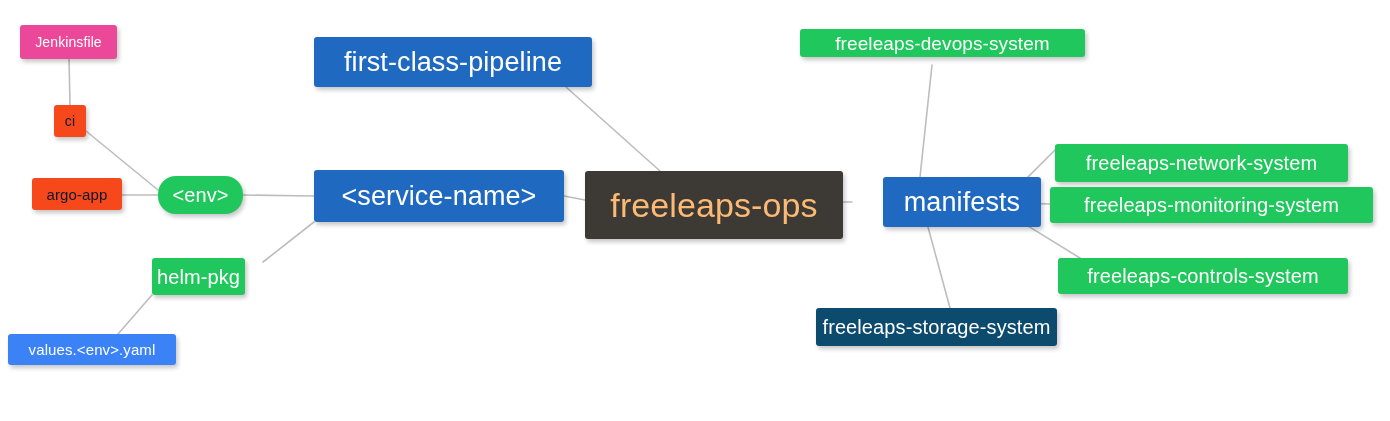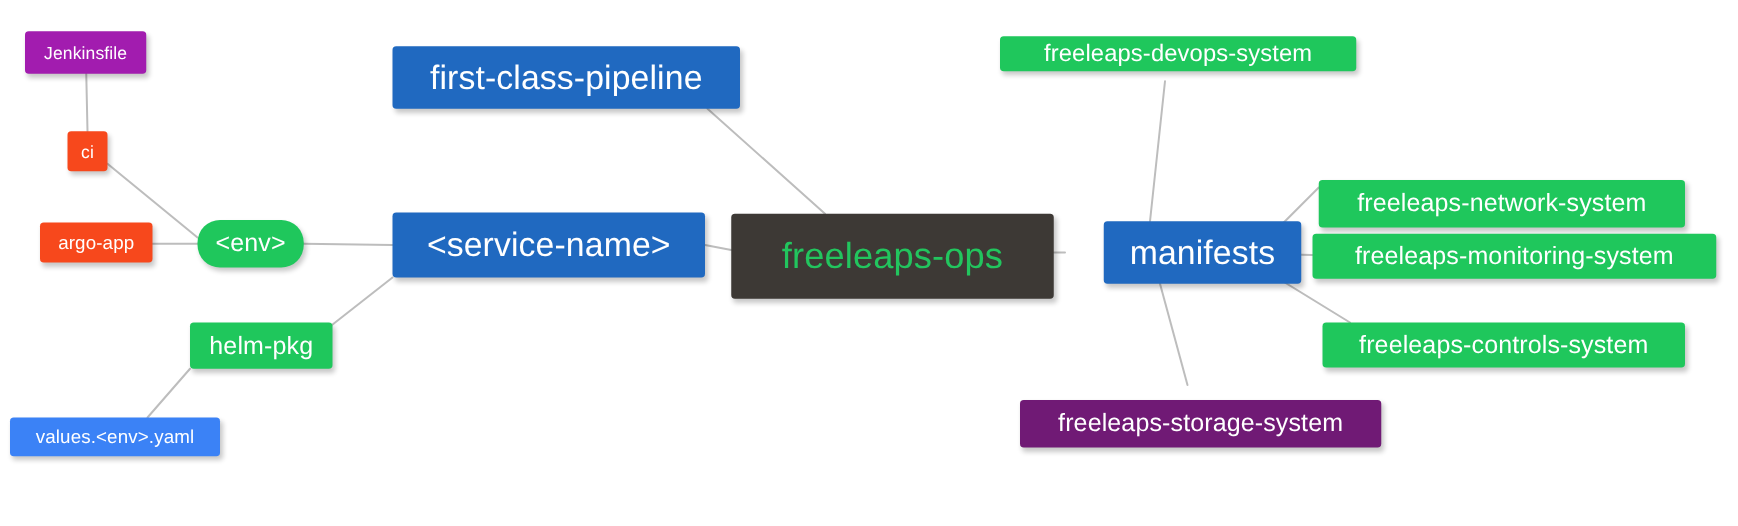--- a/index.html
+++ b/index.html
@@ -55,59 +55,59 @@
       <line x1="566" y1="87" x2="660" y2="171" stroke="#bdbdbd" stroke-width="1.6" stroke-linecap="round"></line>
       <line x1="564" y1="196" x2="585" y2="200" stroke="#bdbdbd" stroke-width="1.6" stroke-linecap="round"></line>
       <line x1="843" y1="202" x2="852" y2="202" stroke="#bdbdbd" stroke-width="1.6" stroke-linecap="round"></line>
       <line x1="920" y1="177" x2="932" y2="65" stroke="#bdbdbd" stroke-width="1.6" stroke-linecap="round"></line>
       <line x1="1010" y1="195" x2="1055" y2="150" stroke="#bdbdbd" stroke-width="1.6" stroke-linecap="round"></line>
       <line x1="1010" y1="203" x2="1050" y2="204" stroke="#bdbdbd" stroke-width="1.6" stroke-linecap="round"></line>
       <line x1="1010" y1="215" x2="1080" y2="258" stroke="#bdbdbd" stroke-width="1.6" stroke-linecap="round"></line>
       <line x1="928" y1="227" x2="950" y2="308" stroke="#bdbdbd" stroke-width="1.6" stroke-linecap="round"></line>
     </svg>
   <div id="node-layer">
-      <div class="node" style="left: 20px; top: 25px; width: 97px; height: 34px; background: #a21caf; color: rgb(255, 255, 255); font-size: 14px;">
+      <div class="node" style="left: 20px; top: 25px; width: 97px; height: 34px; background: #ec4899; color: rgb(255, 255, 255); font-size: 14px;">
         <span class="node-label">Jenkinsfile</span>
       </div>
-      <div class="node" style="left: 54px; top: 105px; width: 32px; height: 32px; background: rgb(247, 72, 28); color: #ffffff; font-size: 14px;">
+      <div class="node" style="left: 54px; top: 105px; width: 32px; height: 32px; background: rgb(247, 72, 28); color: #0f172a; font-size: 14px;">
         <span class="node-label">ci</span>
       </div>
-      <div class="node" style="left: 32px; top: 178px; width: 90px; height: 32px; background: rgb(247, 72, 28); color: #ffffff; font-size: 15px;">
+      <div class="node" style="left: 32px; top: 178px; width: 90px; height: 32px; background: rgb(247, 72, 28); color: #0f172a; font-size: 15px;">
         <span class="node-label">argo-app</span>
       </div>
       <div class="node" style="left: 158px; top: 176px; width: 85px; height: 38px; background: rgb(31, 199, 92); color: rgb(255, 255, 255); font-size: 20px; border-radius: 18px;">
         <span class="node-label">&lt;env&gt;</span>
       </div>
-      <div class="node" style="left: 152px; top: 258px; width: 114px; height: 37px; background: rgb(31, 199, 92); color: rgb(255, 255, 255); font-size: 20px;">
+      <div class="node" style="left: 152px; top: 258px; width: 93px; height: 37px; background: rgb(31, 199, 92); color: rgb(255, 255, 255); font-size: 20px;">
         <span class="node-label">helm-pkg</span>
       </div>
       <div class="node" style="left: 8px; top: 334px; width: 168px; height: 31px; background: #3b82f6; color: rgb(255, 255, 255); font-size: 15px;">
         <span class="node-label">values.&lt;env&gt;.yaml</span>
       </div>
       <div class="node" style="left: 314px; top: 37px; width: 278px; height: 50px; background: rgb(32, 105, 192); color: rgb(255, 255, 255); font-size: 27px; align-items: center;">
         <span class="node-label">first-class-pipeline</span>
       </div>
       <div class="node" style="left: 314px; top: 170px; width: 250px; height: 52px; background: rgb(32, 105, 192); color: rgb(255, 255, 255); font-size: 27px;">
         <span class="node-label">&lt;service-name&gt;</span>
       </div>
-      <div class="node" style="left: 585px; top: 171px; width: 258px; height: 68px; background: rgb(61, 57, 53); color: #22c55e; font-size: 29px;">
+      <div class="node" style="left: 585px; top: 171px; width: 258px; height: 68px; background: rgb(61, 57, 53); color: #fdba74; font-size: 34px;">
         <span class="node-label">freeleaps-ops</span>
       </div>
       <div class="node" style="left: 852px; top: 177px; width: 158px; height: 50px; background: rgb(32, 105, 192); color: rgb(255, 255, 255); font-size: 27px; margin-left: 31px;">
         <span class="node-label">manifests</span>
       </div>
       <div class="node" style="left: 800px; top: 29px; width: 285px; height: 28px; background: rgb(31, 199, 92); color: rgb(255, 255, 255); font-size: 19px;">
         <span class="node-label">freeleaps-devops-system</span>
       </div>
       <div class="node" style="left: 1055px; top: 112px; width: 293px; height: 38px; background: rgb(31, 199, 92); color: rgb(255, 255, 255); font-size: 20px; margin-top: 32px;">
         <span class="node-label">freeleaps-network-system</span>
       </div>
       <div class="node" style="left: 1050px; top: 187px; width: 323px; height: 36px; background: rgb(31, 199, 92); color: rgb(255, 255, 255); font-size: 20px;">
         <span class="node-label">freeleaps-monitoring-system</span>
       </div>
       <div class="node" style="left: 1058px; top: 258px; width: 290px; height: 36px; background: rgb(31, 199, 92); color: rgb(255, 255, 255); font-size: 20px;">
         <span class="node-label">freeleaps-controls-system</span>
       </div>
-      <div class="node" style="left: 816px; top: 308px; width: 289px; height: 38px; background: #701a75; color: rgb(255, 255, 255); font-size: 20px; margin-top: 12px;">
+      <div class="node" style="left: 816px; top: 308px; width: 241px; height: 38px; background: #0c4a6e; color: rgb(255, 255, 255); font-size: 20px;">
         <span class="node-label">freeleaps-storage-system</span>
       </div>
     </div>
 </div>
 
 </body></html>

